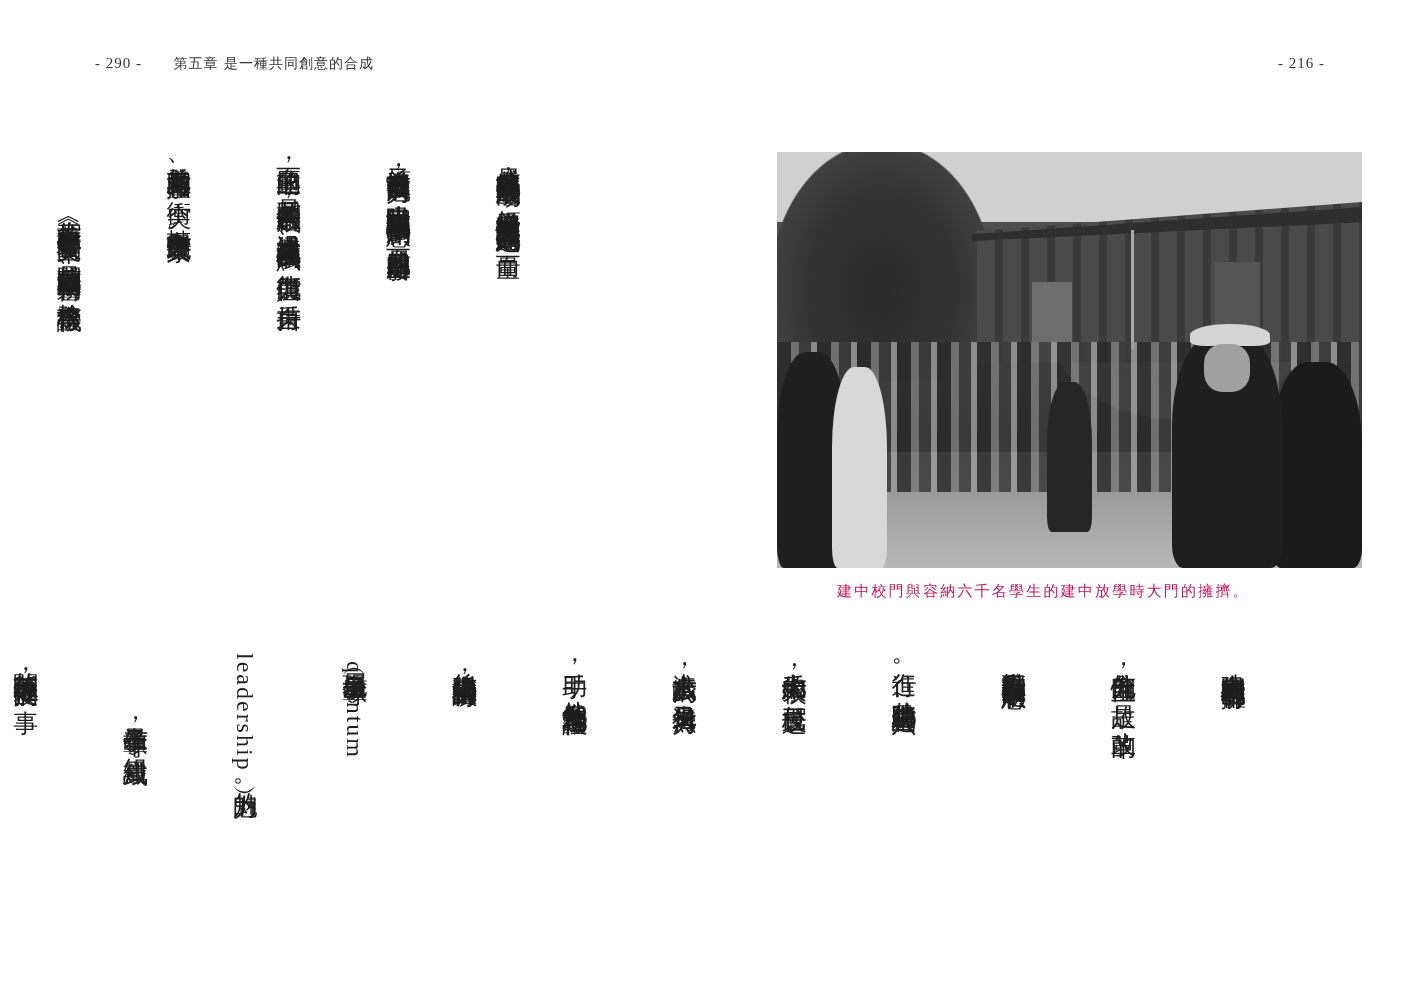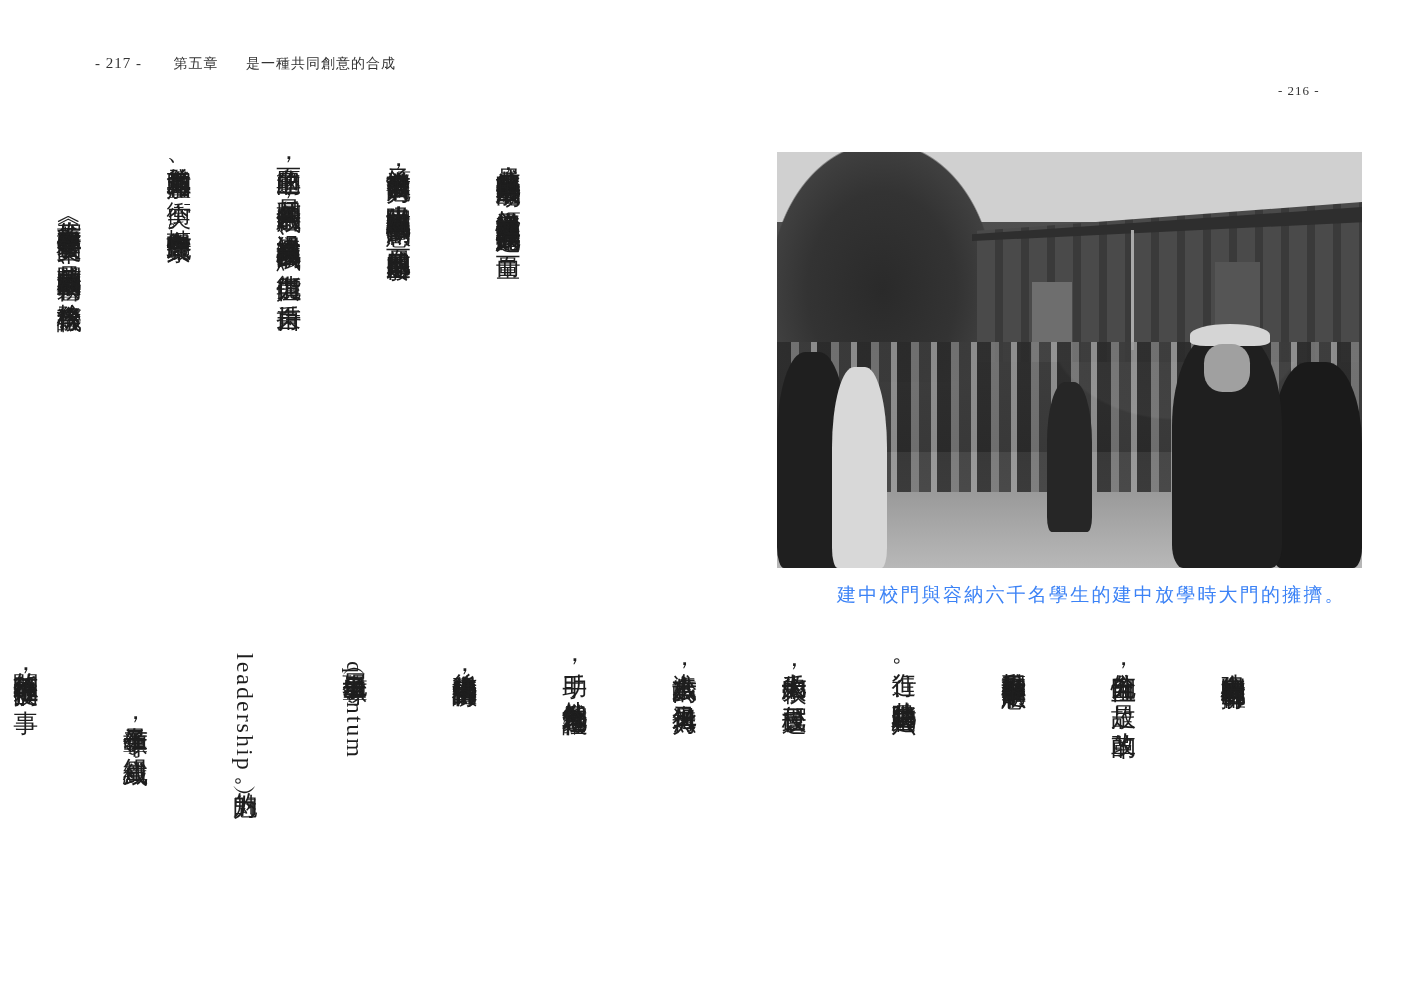--- a/index.html
+++ b/index.html
@@ -8,23 +8,23 @@
     font-family: "DejaVu Serif", "Liberation Serif", serif; color: #222;
   }
   .page { position: absolute; top: 0; height: 1000px; }
   .page-left { left: 0; width: 705px; }
   .page-right { left: 705px; width: 705px; }
   .running-head {
     position: absolute; top: 55px; font-size: 14px; color: #333; letter-spacing: 1px;
     white-space: nowrap;
   }
   .running-head .pno { font-family: "Liberation Serif", serif; font-size: 15px; margin-right: 26px; }
-  .running-head .chap { margin-right: 22px; }
+  .running-head .chap { }
   .rh-left { left: 95px; }
-  .rh-right { left: 573px; font-family: "Liberation Serif", serif; font-size: 13px; margin-top: 28px; }
+  .rh-right { left: 573px; font-family: "Liberation Serif", serif; font-size: 15px; }
 
   .vtext {
     position: absolute;
     writing-mode: vertical-rl;
     -webkit-writing-mode: vertical-rl;
     font-size: 25px;
     line-height: 36.6px;
     letter-spacing: 1px;
     color: #1e1e1e;
     white-space: pre;
@@ -79,30 +79,30 @@
     position: absolute; background: #1f1f1f; border-radius: 40% 40% 10% 10%;
   }
   .photo .person.big { left: 395px; top: 180px; width: 110px; height: 236px; }
   .photo .person.big .cap { position: absolute; left: 18px; top: -8px; width: 80px; height: 22px; background: #d5d5d5; border-radius: 50% 50% 20% 20%; }
   .photo .person.big .face { position: absolute; left: 32px; top: 12px; width: 46px; height: 48px; background: #a0a0a0; border-radius: 40%; }
   .photo .person.left1 { left: 0; top: 200px; width: 70px; height: 216px; }
   .photo .person.left2 { left: 55px; top: 215px; width: 55px; height: 201px; background: #d8d8d8; }
   .photo .person.mid { left: 270px; top: 230px; width: 45px; height: 150px; background: #262626; }
   .photo .person.right1 { left: 495px; top: 210px; width: 90px; height: 206px; background: #1a1a1a; }
   .caption {
-    position: absolute; left: 132px; top: 582px; font-size: 19px; color: #3b82f6; letter-spacing: 2.2px;
+    position: absolute; left: 132px; top: 582px; font-size: 15px; color: #be185d; letter-spacing: 2.2px;
     white-space: nowrap;
   }
 </style>
 </head>
 <body>
 
 <div class="page page-left">
   <div class="running-head rh-left">
-    <span class="pno">- 217 -</span>
+    <span class="pno">- 290 -</span>
     <span class="chap">第五章</span>
     <span class="title">是一種共同創意的合成</span>
   </div>
 
   <div class="vtext left-body">
     <span class="vline">成員共處於彼此吸引所形成的能量場，領導者只能透過非線性的互動觀察彼此的連結，而量</span>
     <span class="vline">子領導者會散發自己的魅力，來吸引組織團隊表現出不可預期的創意，而成員的加盟是自發</span>
     <span class="vline">而非壓迫的，是一種共同創意的合成，透過組織成員發揮自己的天賦、能力與價值，秉持自</span>
     <span class="vline"><span>發的力量相互疊加、衝突、轉向與合作來實現願景。</span><span class="fnref">138</span></span>
     <span class="vline indent">賀校長藉由在《建中青年》發表的文章，或是開放的校園活動與朝會、校務會議等機</span>

